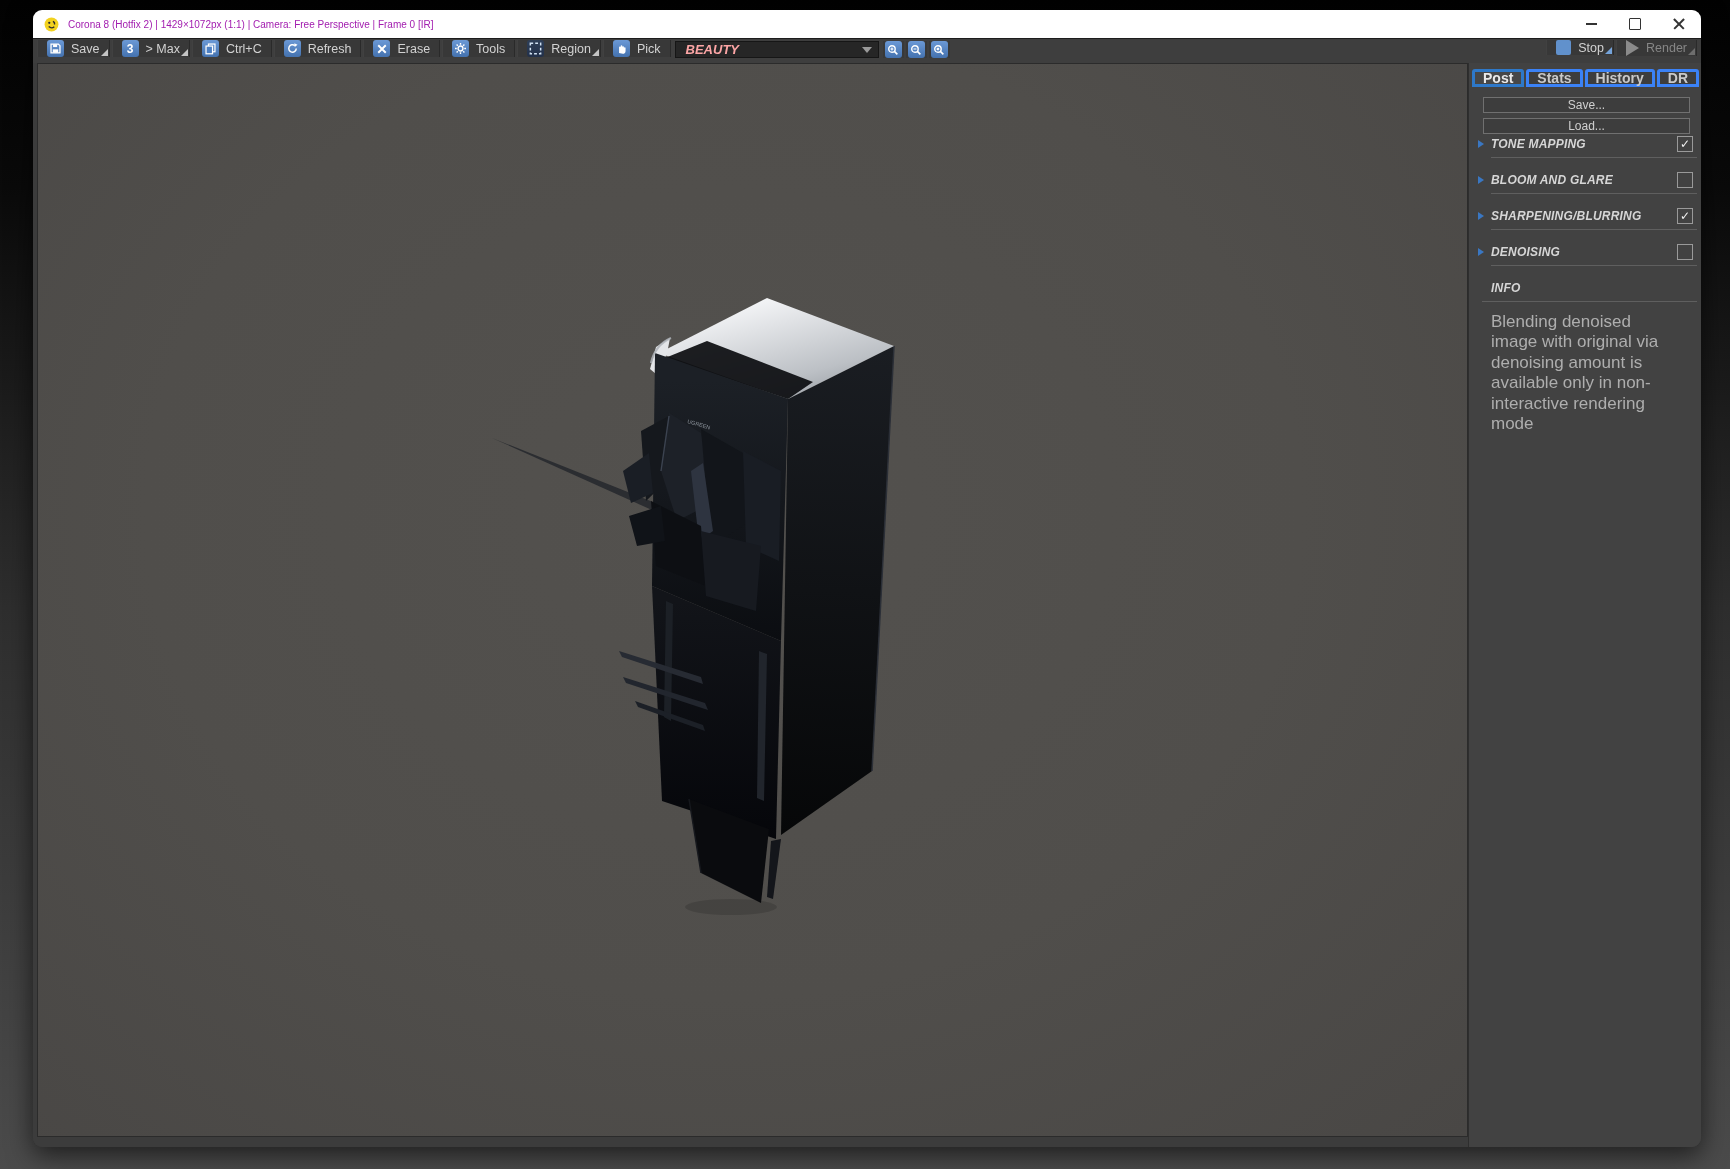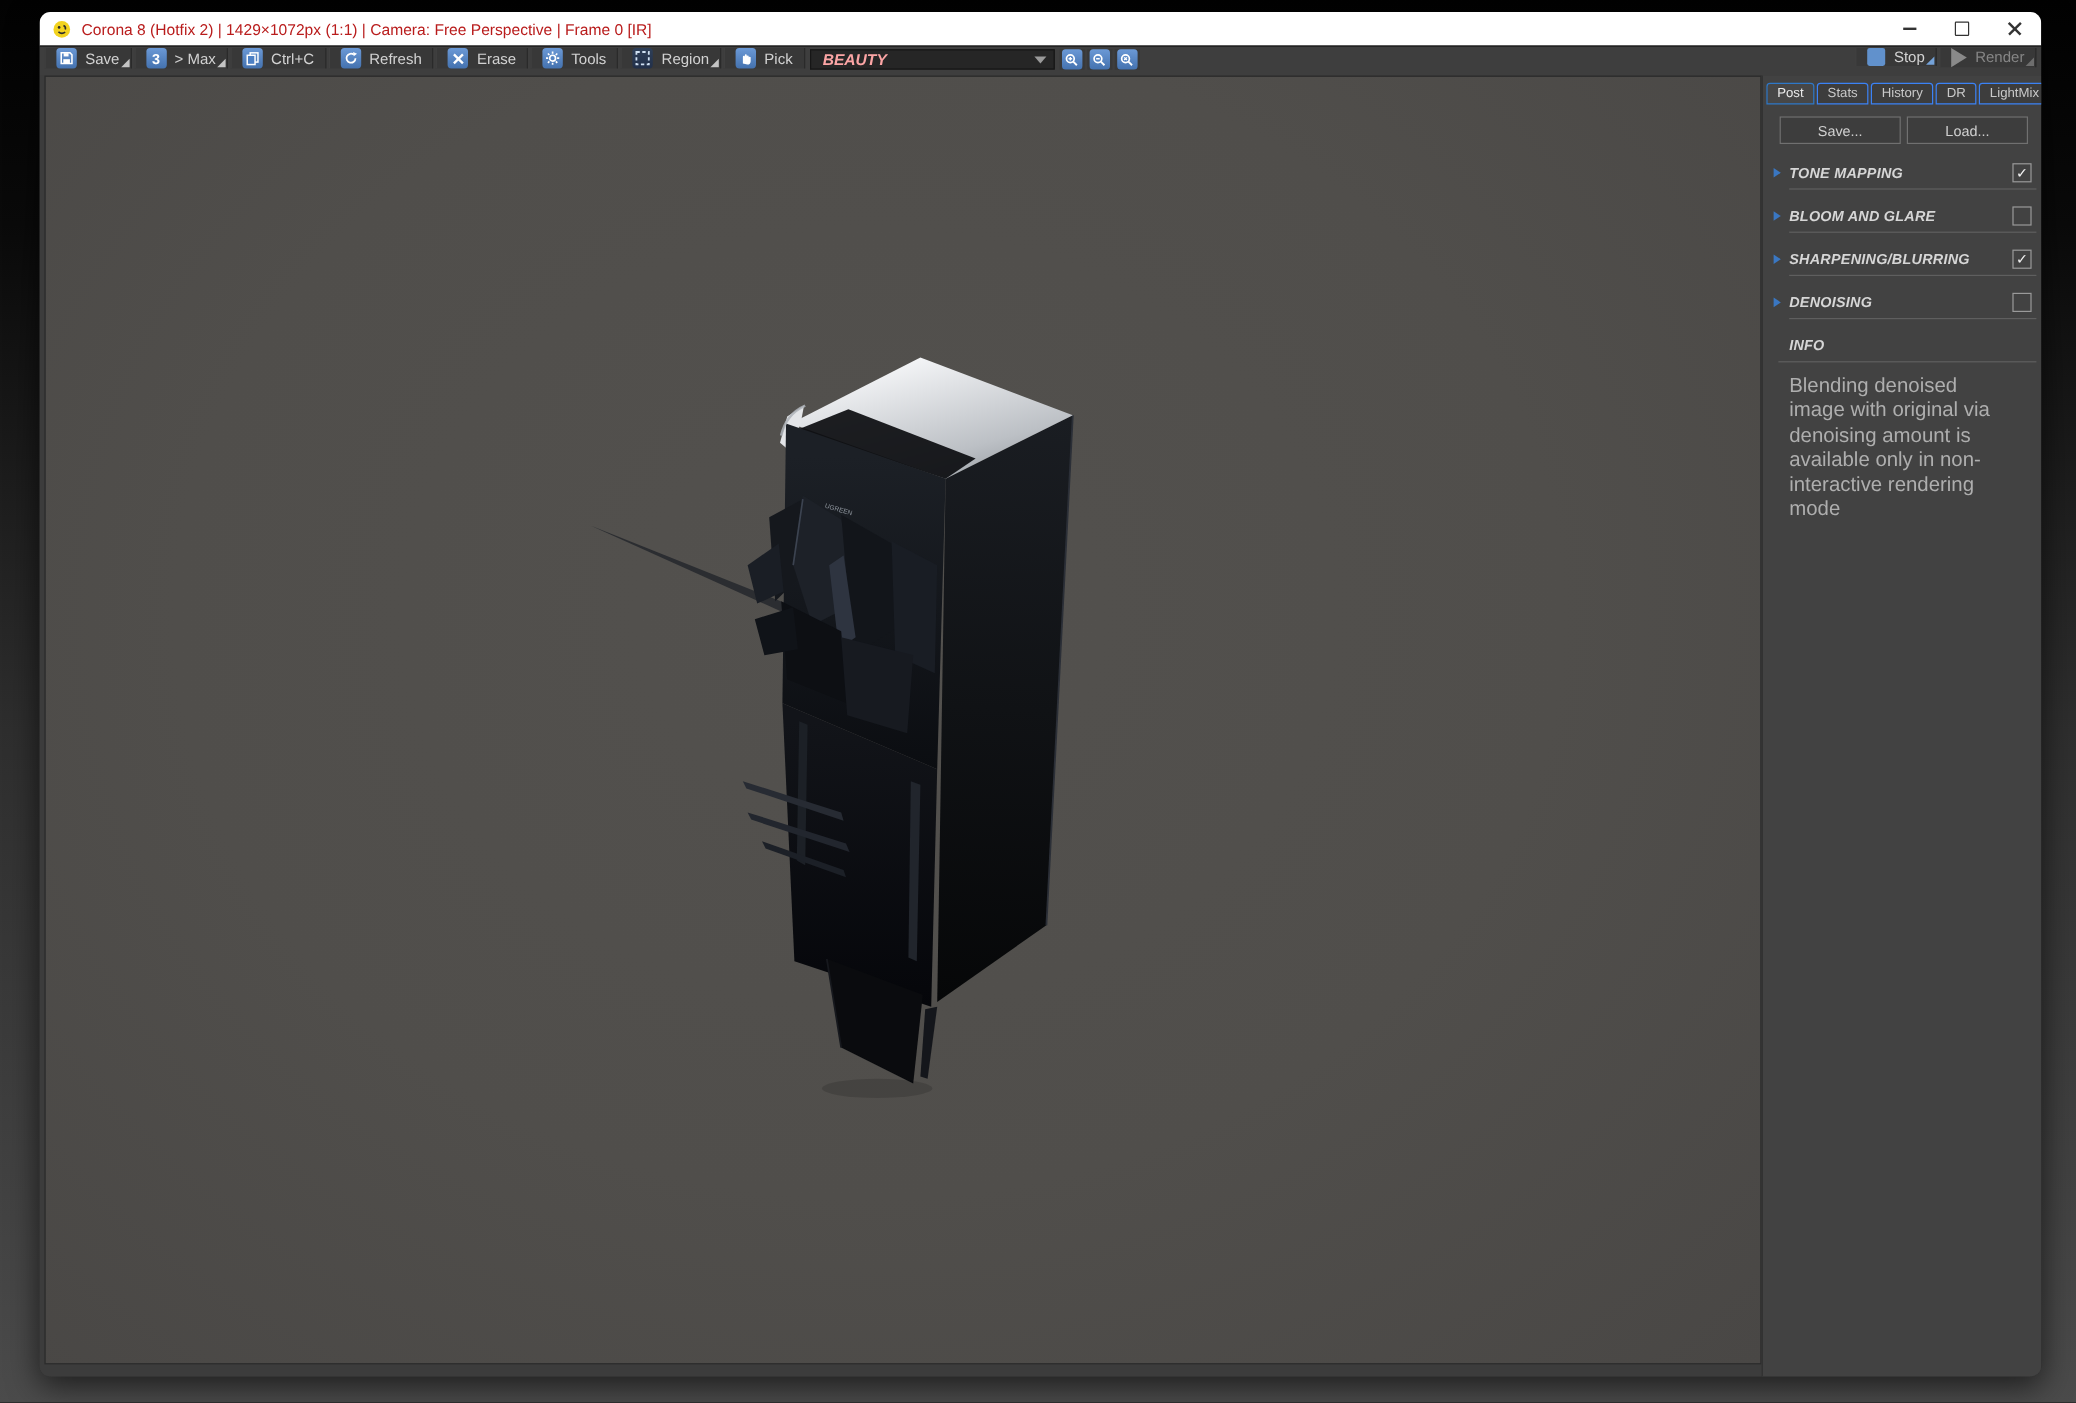--- a/index.html
+++ b/index.html
@@ -5,21 +5,21 @@
   html,body{margin:0;padding:0;background:#000;}
   body{font-family:"Liberation Sans","DejaVu Sans",sans-serif;-webkit-font-smoothing:antialiased;}
   #stage{position:relative;width:1730px;height:1169px;overflow:hidden;
     background:linear-gradient(180deg,#020202 0%,#0a0a0a 16%,#2e2e2e 52%,#4b4b4b 100%);}
   
   .win{position:absolute;left:33px;top:10px;width:1668px;height:1137px;border-radius:9px;
     overflow:hidden;background:#3c3c3c;box-shadow:0 8px 26px rgba(0,0,0,.6);}
   .titlebar{position:absolute;left:0;top:0;right:0;height:28px;background:#ffffff;
     display:flex;align-items:center;}
   .app-icon{width:15px;height:15px;margin-left:11px;flex:0 0 auto;}
-  .title-text{margin-left:9px;font-size:13px;color:#b91c1c;white-space:nowrap;}
+  .title-text{margin-left:9px;font-size:10px;color:#a21caf;white-space:nowrap;}
   .win-controls{margin-left:auto;display:flex;align-items:center;height:100%;}
   .wc{width:44px;height:100%;display:flex;align-items:center;justify-content:center;cursor:default;}
   .wc-min{width:11px;height:1.6px;background:#333;}
   .wc-max{width:10px;height:10px;border:1.4px solid #333;border-radius:1px;}
   .wc-close{position:relative;width:12px;height:12px;}
   .wc-close i{position:absolute;left:-1px;top:5px;width:14px;height:1.6px;background:#333;}
   .wc-close i:first-child{transform:rotate(45deg);}  .wc-close i:last-child{transform:rotate(-45deg);}
   
   .toolbar{position:absolute;left:0;top:28px;right:0;height:25px;background:#3e3e3e;
     border-top:1px solid #1d1d1d;display:flex;align-items:flex-start;padding:0 3px;box-sizing:border-box;}
@@ -50,25 +50,25 @@
   .content{position:absolute;left:0;top:53px;right:0;bottom:0;background:#3c3c3c;}
   .viewport{position:absolute;left:4px;top:0;width:1429px;height:1072px;
     background:radial-gradient(ellipse at 48% 42%, #53514e 0%, #504e4b 55%, #494745 100%);
     border:1px solid #2b2b2b;box-sizing:content-box;}
   .viewport svg{display:block;width:100%;height:100%;}
   
   .panel{position:absolute;left:1435px;top:0;right:0;bottom:0;background:#424242;
     border-left:1px solid #2e2e2e;color:#d6d6d6;}
   .tabs{position:absolute;left:3px;right:3px;top:6px;height:18px;display:flex;gap:2px;}
   .tab{flex:0 0 auto;display:flex;align-items:center;justify-content:center;height:100%;
-    padding:0 8px;font-size:11px;color:#c9c9c9;background:#3d3d3d;
-    border:1px solid #3b82f6;border-radius:3px 3px 0 0;box-sizing:border-box;cursor:pointer;}
+    padding:0 8px;font-size:14px;color:#c9c9c9;background:#3d3d3d;
+    border:3px solid #3b82f6;border-radius:3px 3px 0 0;box-sizing:border-box;cursor:pointer;font-weight:bold;}
   .tab.grow{flex:1;}
   .tab.active{border-color:#2e78c8;background:#474747;color:#eaeaea;}
-  .pbuttons{position:absolute;left:14px;right:11px;top:34px;height:23px;display:flex;gap:5px;}
+  .pbuttons{position:absolute;left:14px;right:11px;top:34px;height:23px;display:flex;gap:5px;flex-direction:column;}
   .pbtn{flex:1;background:#3d3d3d;border:1px solid #707070;color:#d0d0d0;font-size:12px;
     display:flex;align-items:center;justify-content:center;cursor:pointer;}
   .sections{position:absolute;left:0;right:0;top:72px;}
   .sect{position:relative;margin:0 0 13px 0;}
   .sect-head{display:flex;align-items:center;height:17px;padding-left:9px;}
   .tri{width:0;height:0;border-top:4px solid transparent;border-bottom:4px solid transparent;
     border-left:6px solid #3a77c2;margin-right:7px;}
   .sect-label{font-size:12px;font-weight:bold;color:#d6d6d6;letter-spacing:.2px;font-style:italic;}
   .chk{position:absolute;right:8px;top:1px;width:14px;height:14px;border:1px solid #9a9a9a;
     background:transparent;display:flex;align-items:center;justify-content:center;

